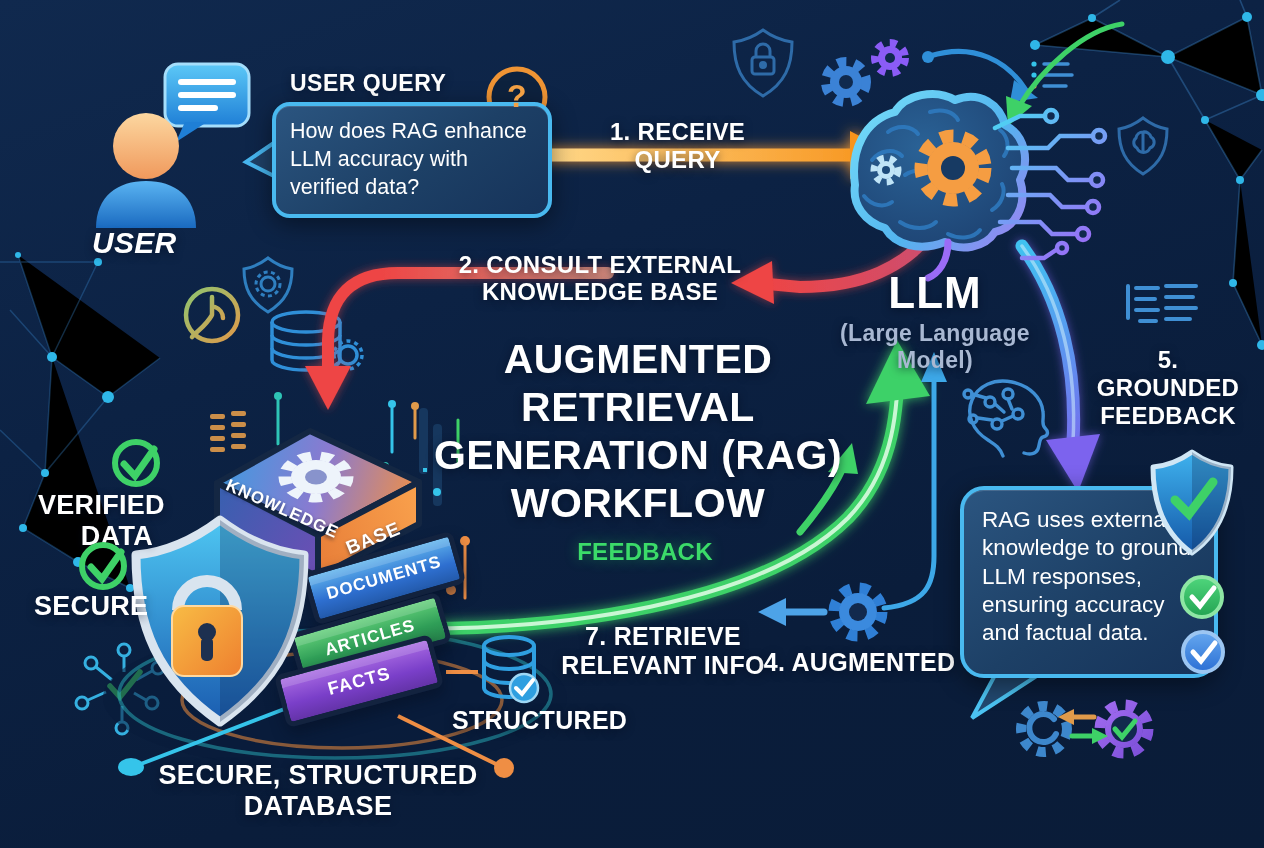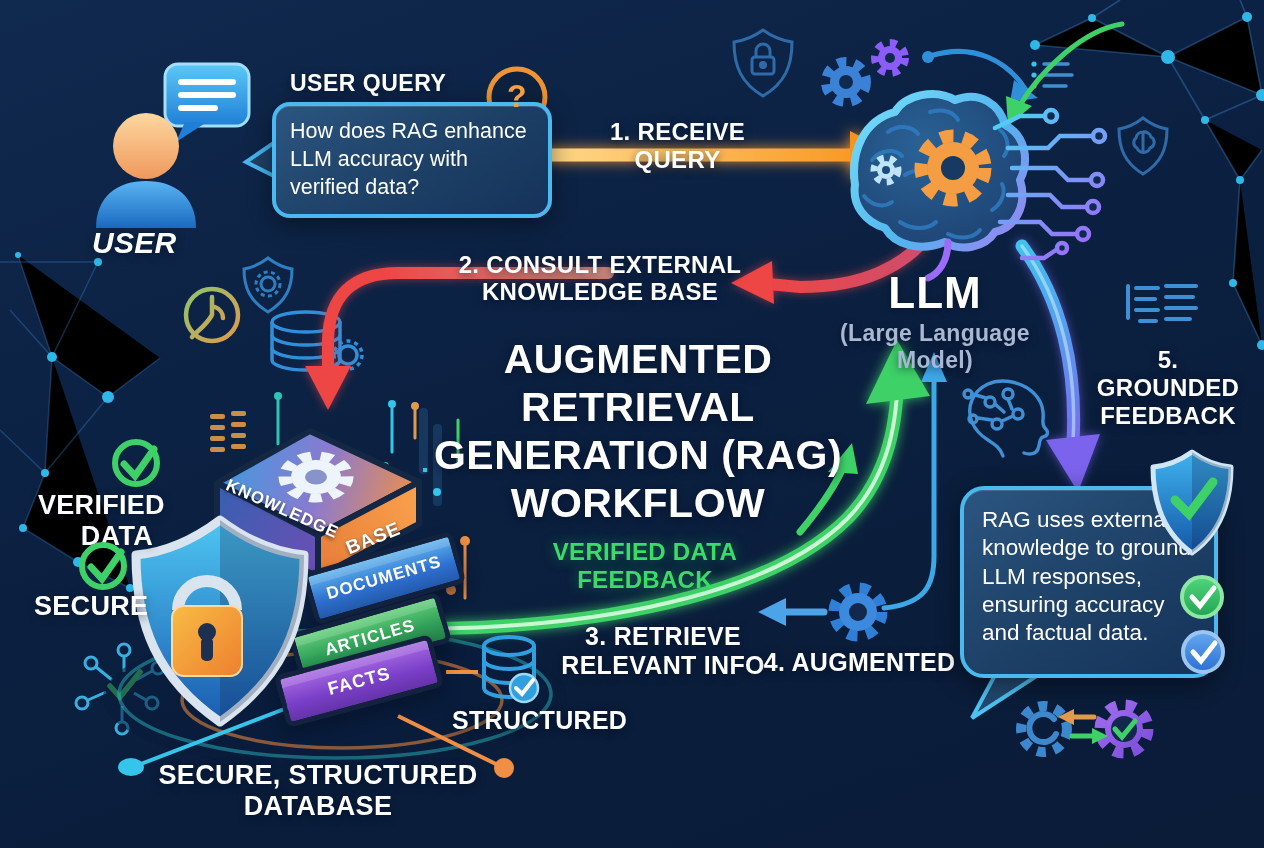--- a/index.html
+++ b/index.html
@@ -467,32 +467,31 @@
     <div>GENERATION (RAG)</div>
     <div>WORKFLOW</div>
   </div>
 
   <div class="t ctr" style="left:810px;top:268px;width:250px;">
     <div style="font-size:44px;letter-spacing:1px;">LLM</div>
     <div class="muted" style="font-size:23px;margin-top:2px;">(Large Language Model)</div>
   </div>
 
   <div class="t ctr green" style="left:500px;top:538px;width:290px;font-size:24px;line-height:1.18;">
-    <div>VERIFIED DATA</div>
     <div>FEEDBACK</div>
   </div>
 
   <div class="t rt" style="left:38px;top:490px;width:115px;font-size:27px;line-height:1.15;">
     <div>VERIFIED</div>
     <div>DATA</div>
   </div>
   <div class="t" style="left:34px;top:591px;width:120px;font-size:27px;">SECURE</div>
 
   <div class="t ctr" style="left:558px;top:622px;width:210px;font-size:25px;line-height:1.14;">
-    <div>3. RETRIEVE</div>
+    <div>7. RETRIEVE</div>
     <div>RELEVANT INFO</div>
   </div>
 
   <div class="t ctr" style="left:762px;top:648px;width:195px;font-size:25px;line-height:1.14;">
     <div>4. AUGMENTED</div>
   </div>
 
   <div class="t ctr" style="left:1093px;top:346px;width:150px;font-size:24px;line-height:1.16;">
     <div>5.</div>
     <div>GROUNDED</div>

